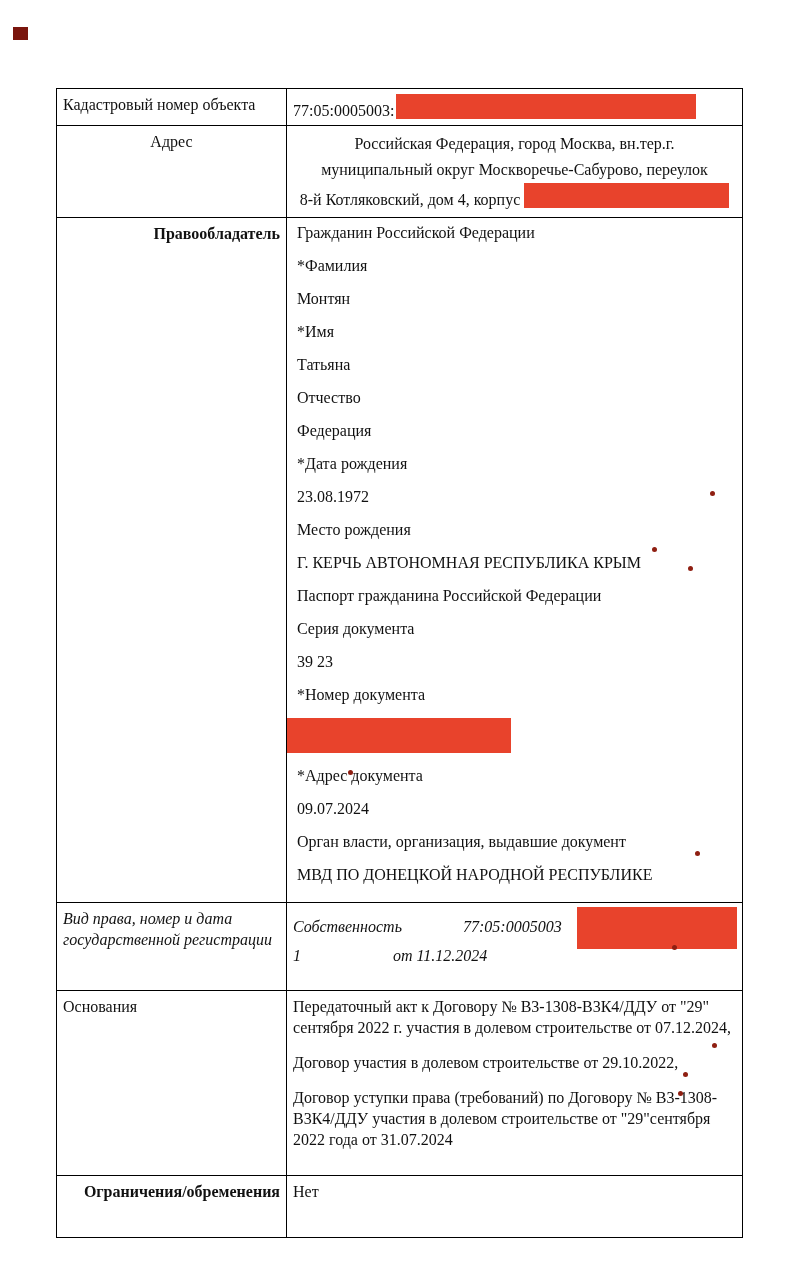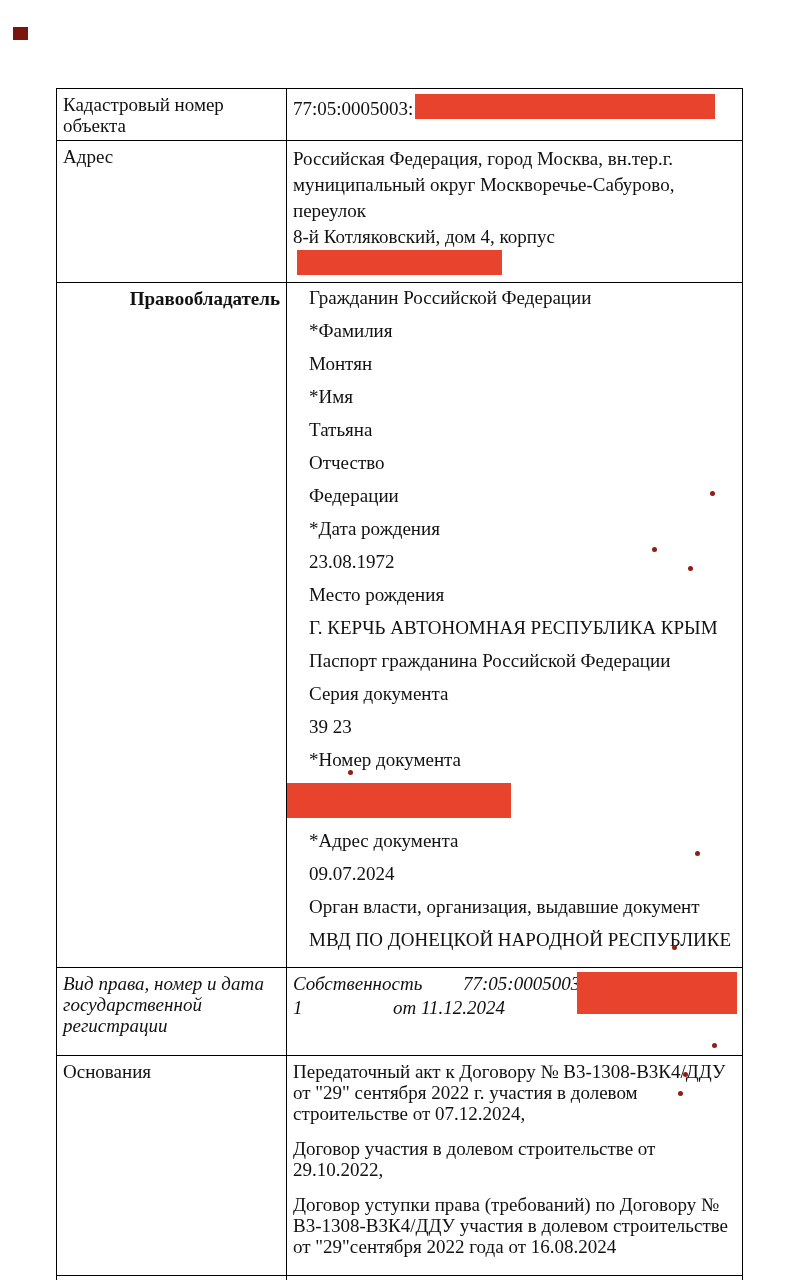--- a/index.html
+++ b/index.html
@@ -30,32 +30,32 @@
     left: 56px;
     top: 88px;
     width: 684px;
     border-collapse: collapse;
     table-layout: fixed;
   }
   table.doc td {
     border: 1px solid #000000;
     vertical-align: top;
     padding: 5px 6px 4px 6px;
-    font-size: 19px;
+    font-size: 16px;
     line-height: 21px;
     word-wrap: break-word;
   }
   td.label-col { width: 217px; }
   td.value-col { width: 443px; }
 
   .bold { font-weight: bold; text-align: right; }
 
   tr.r-cadastral td { height: 25px; }
   tr.r-name td     { height: 25px; }
-  tr.r-address td  { height: 80px; }
+  tr.r-address td  { height: 80px; text-align: center; }
   tr.r-holder td   { height: 664px; }
   tr.r-right td    { height: 78px; font-style: italic; }
   tr.r-grounds td  { height: 175px; }
   tr.r-restrict td { height: 52px; }
 
   .redaction { background: var(--redaction, #e8432c); }
 
   .red-inline-1 {
     display: inline-block;
     width: 300px;
@@ -65,32 +65,32 @@
   }
   .red-inline-3 {
     display: inline-block;
     width: 205px;
     height: 25px;
     vertical-align: text-bottom;
     margin-left: 4px;
   }
 
   .holder-line {
-    margin: 0 0 13px 16px;
+    margin: 0 0 13px 4px;
     line-height: 20px;
     white-space: nowrap;
   }
   .red-holder-block {
     width: 225px;
     height: 35px;
     margin: 0 0 13px -7px;
   }
 
   .right-cell { position: relative; }
-  .right-line { margin: 0 0 3px 0; }
+  .right-line { margin: 8px 0 3px 0; }
   .rl-left-1 { display: inline-block; width: 170px; }
   .rl-left-2 { display: inline-block; width: 100px; }
   .red-right-block {
     position: absolute;
     top: 4px;
     right: 5px;
     width: 160px;
     height: 42px;
   }
 
@@ -130,21 +130,21 @@
 
   <tr class="r-holder">
     <td class="label-col bold">Правообладатель</td>
     <td class="value-col">
       <p class="holder-line">Гражданин Российской Федерации</p>
       <p class="holder-line">*Фамилия</p>
       <p class="holder-line">Монтян</p>
       <p class="holder-line">*Имя</p>
       <p class="holder-line">Татьяна</p>
       <p class="holder-line">Отчество</p>
-      <p class="holder-line">Федерации</p>
+      <p class="holder-line">Федерация</p>
       <p class="holder-line">*Дата рождения</p>
       <p class="holder-line">23.08.1972</p>
       <p class="holder-line">Место рождения</p>
       <p class="holder-line">Г. КЕРЧЬ АВТОНОМНАЯ РЕСПУБЛИКА КРЫМ</p>
       <p class="holder-line">Паспорт гражданина Российской Федерации</p>
       <p class="holder-line">Серия документа</p>
       <p class="holder-line">39 23</p>
       <p class="holder-line">*Номер документа</p>
       <div class="redaction red-holder-block"></div>
       <p class="holder-line">*Адрес документа</p>
@@ -161,21 +161,21 @@
       <p class="right-line"><span class="rl-left-2">1</span><span>от 11.12.2024</span></p>
       <div class="redaction red-right-block"></div>
     </td>
   </tr>
 
   <tr class="r-grounds">
     <td class="label-col">Основания</td>
     <td class="value-col">
       <p class="grounds-para">Передаточный акт к Договору № В3-1308-В3К4/ДДУ от "29" сентября 2022 г. участия в долевом строительстве от 07.12.2024,</p>
       <p class="grounds-para">Договор участия в долевом строительстве от 29.10.2022,</p>
-      <p class="grounds-para">Договор уступки права (требований) по Договору № В3-1308-В3К4/ДДУ участия в долевом строительстве от "29"сентября 2022 года от 16.08.2024</p>
+      <p class="grounds-para">Договор уступки права (требований) по Договору № В3-1308-В3К4/ДДУ участия в долевом строительстве от "29"сентября 2022 года от 31.07.2024</p>
     </td>
   </tr>
 
   <tr class="r-restrict">
     <td class="label-col bold">Ограничения/обременения</td>
     <td class="value-col">Нет</td>
   </tr>
 </tbody>
   </table>
 

